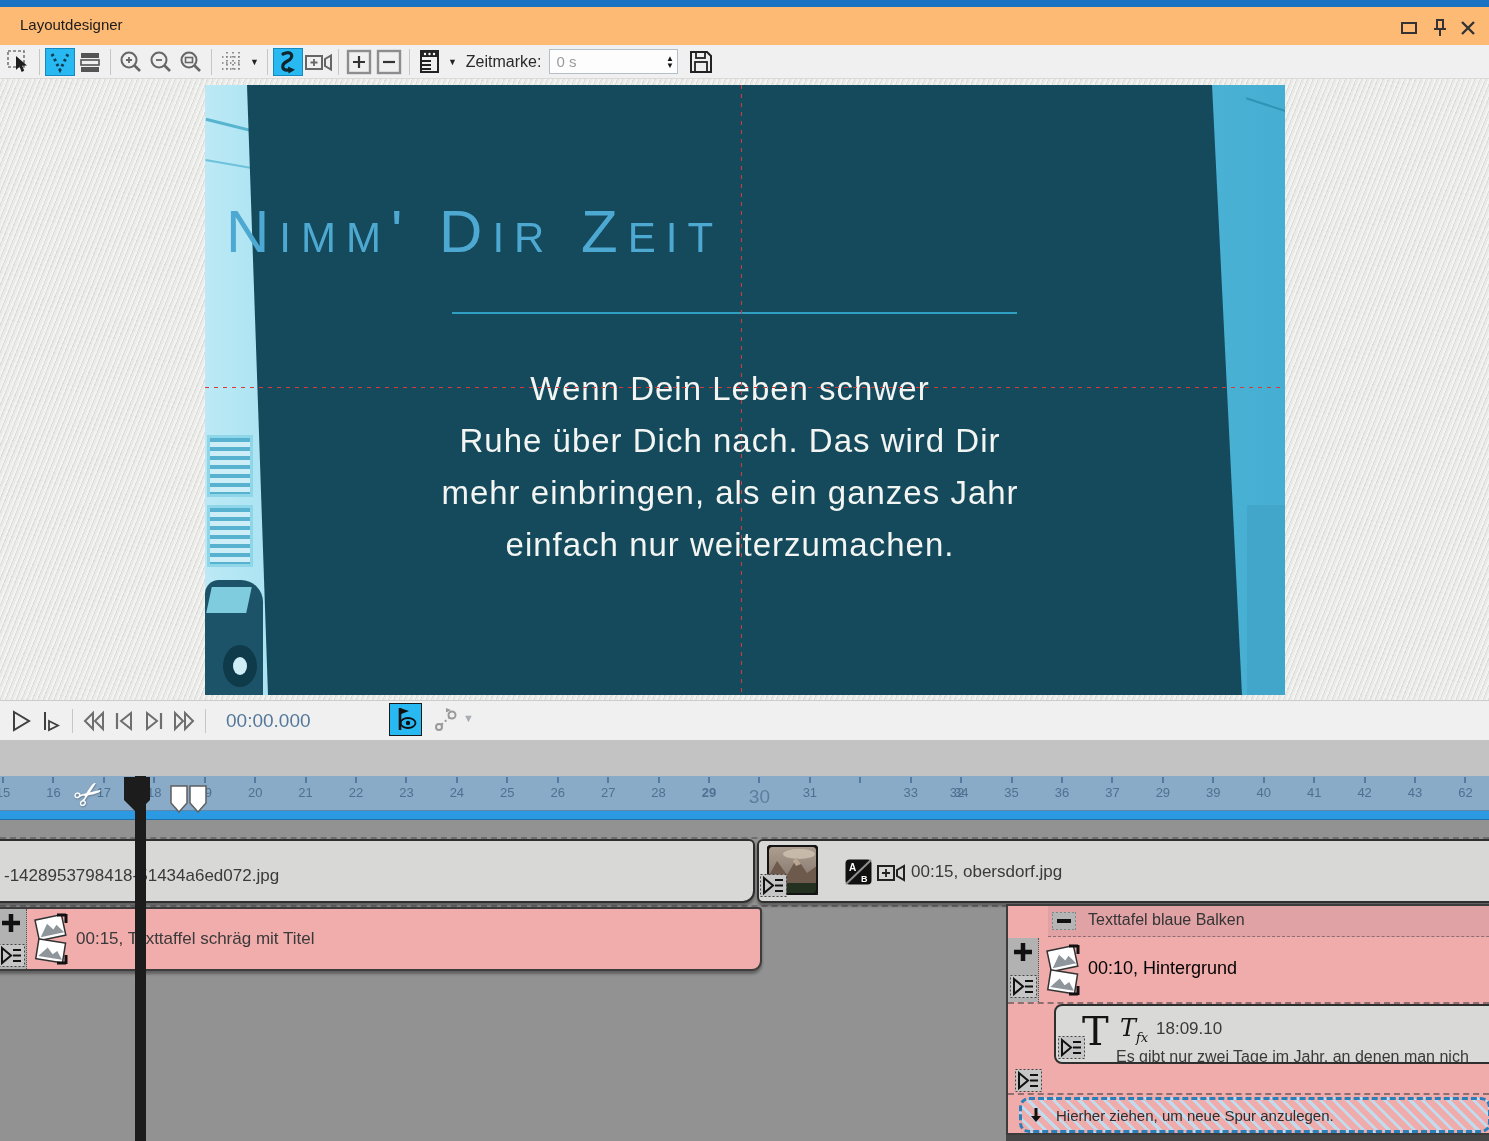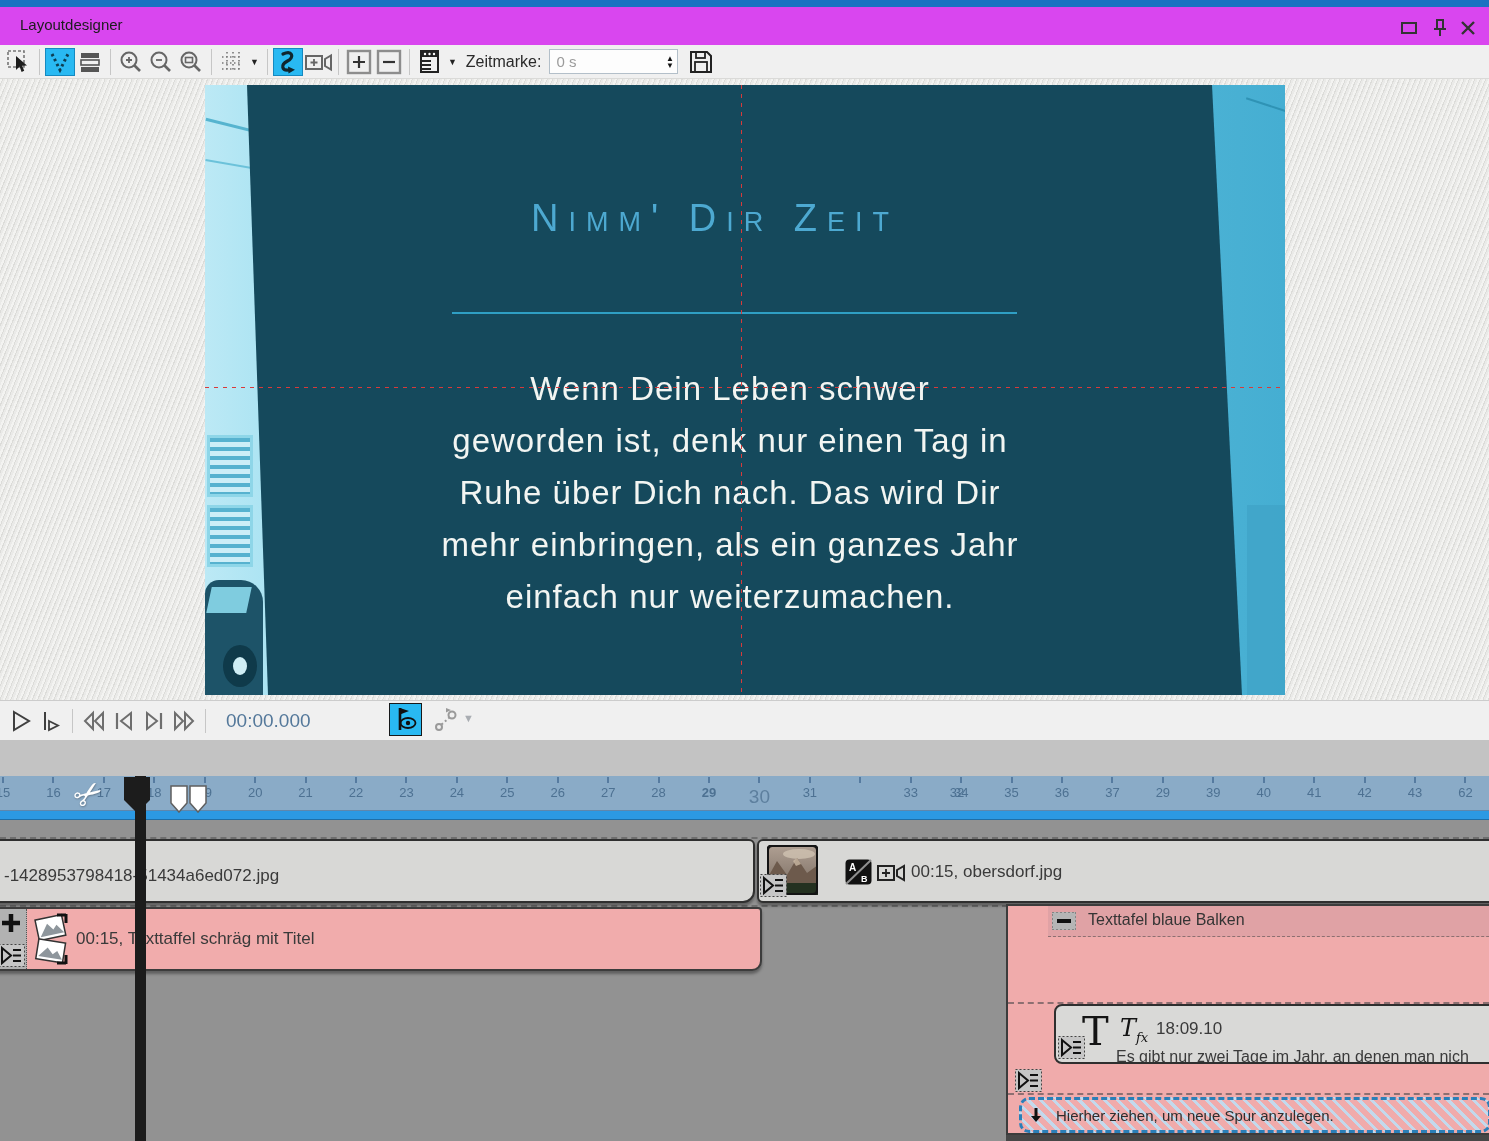--- a/index.html
+++ b/index.html
@@ -4,21 +4,21 @@
 <style>
   * { margin:0; padding:0; box-sizing:border-box; }
   html,body { background:#ffffff; }
   body { font-family:"Liberation Sans", sans-serif; }
   #root { position:relative; width:1489px; height:1141px; overflow:hidden; background:#f0f0f0; }
   .abs { position:absolute; }
   svg { display:block; }
 
   
   .top-blue { left:0; top:0; width:1489px; height:7px; background:#1a72c2; }
-  .titlebar { left:0; top:7px; width:1489px; height:38px; background:#d946ef; }
+  .titlebar { left:0; top:7px; width:1489px; height:38px; background:#fdba74; }
   .titlebar .wtitle { position:absolute; left:20px; top:9px; font-size:15px; color:#1c1c1c; }
   .winbtn { position:absolute; top:9px; width:26px; height:24px; display:flex; align-items:center; justify-content:center; }
 
   .toolbar { left:0; top:45px; width:1489px; height:34px; background:#f0f0f0; border-bottom:1px solid #dadad8;
              display:flex; align-items:center; padding-left:4px; }
   .tbtn { width:30px; height:28px; display:flex; align-items:center; justify-content:center; border:1px solid transparent; }
   .tbtn.active { background:#29b9f2; border-color:#1589c0; }
   .tsep { width:1px; height:26px; background:#c6c6c6; margin:0 5px; }
   .ddarrow { font-size:9px; color:#222; margin:0 3px; }
   .zeitlabel { font-size:16px; color:#2a2a2a; margin:0 8px 0 6px; }
@@ -28,22 +28,22 @@
   .spinner span { font-size:8px; line-height:7px; }
 
   
   .workspace { left:0; top:79px; width:1489px; height:621px; background-color:#eaeae8;
     background-image:repeating-linear-gradient(112deg,#f3f3f1 0 2px,#dcdcd9 2px 3px,#eaeae8 3px 5px); }
   .slide { position:absolute; left:205px; top:6px; width:1080px; height:610px; overflow:hidden; background:linear-gradient(90deg,#bce9f5 0,#9adef0 12%,#62c0dc 60%,#45aed2 100%); }
   .photo-shape { position:absolute; }
   .shutter { background:repeating-linear-gradient(180deg,#57b2cf 0 4px,#cdeef7 4px 9px); border:3px solid #8ed6e8; }
   .panel { position:absolute; left:0; top:0; width:1080px; height:610px; background:#15495c;
            clip-path:polygon(42px 0, 1007px 0, 1037px 610px, 63px 610px); }
-  .slide-title { position:absolute; left:10px; top:112px; width:1000px; text-align:center;
-                 font-size:38px; letter-spacing:10px; color:#4da9d1; font-variant:small-caps; font-weight:normal; }
+  .slide-title { position:absolute; left:21px; top:112px; width:1000px; text-align:left;
+                 font-size:60px; letter-spacing:10px; color:#4da9d1; font-variant:small-caps; font-weight:normal; }
   .slide-underline { position:absolute; left:247px; top:227px; width:565px; height:2px; background:#2f9fc4; }
   .slide-body { position:absolute; left:25px; top:278px; width:1000px; text-align:center;
                 font-size:33px; line-height:52px; color:#f2f5f2; letter-spacing:1px; }
   .guide-h { position:absolute; left:0; top:302px; width:1080px; height:1px;
              background:repeating-linear-gradient(90deg,#d83a3a 0 4px,transparent 4px 9px); }
   .guide-v { position:absolute; left:536px; top:0; width:1px; height:610px;
              background:repeating-linear-gradient(180deg,#d83a3a 0 4px,transparent 4px 9px); }
 
   
   .transport { left:0; top:700px; width:1489px; height:40px; background:#f0f0f0; border-top:1px solid #cccccc;
@@ -268,21 +268,20 @@
       <div class="photo-shape" style="left:28px;top:572px;width:14px;height:18px;background:#cfeef5;border-radius:50%"></div>
 
       <div class="photo-shape" style="left:1040px;top:20px;width:50px;height:2px;background:#2f93b5;transform:rotate(18deg)"></div>
       <div class="photo-shape" style="left:1042px;top:420px;width:40px;height:190px;background:#3ea2c6;opacity:.7"></div>
 
       <div class="panel"></div>
       <div class="slide-title">Nimm' Dir Zeit</div>
       <div class="slide-underline"></div>
       <div class="slide-body">
           <div>Wenn Dein Leben schwer</div>
-          <div>geworden ist, denk nur einen Tag in</div>
           <div>Ruhe über Dich nach. Das wird Dir</div>
           <div>mehr einbringen, als ein ganzes Jahr</div>
           <div>einfach nur weiterzumachen.</div>
         </div>
 
       <div class="guide-h"></div>
       <div class="guide-v"></div>
     </div>
   </div>
 
@@ -476,20 +475,34 @@
 
     <div class="chapter">
       <div class="chapheader">
         <svg class="minusicon" width="24" height="18">
           <rect x="0" y="0" width="24" height="18" fill="#b5b5b5" stroke="#555" stroke-dasharray="2,2"></rect>
           <path d="M5 9 h14" stroke="#111" stroke-width="4"></path>
         </svg>
         <div class="chaptitle">Texttafel blaue Balken</div>
       </div>
 
+      <div style="position:absolute;left:0;top:32px;width:100%;height:64px">
+        <div class="leftcol" style="background:#b2b2b2">
+          <svg class="plusicon" width="22" height="22">
+            <path d="M11 2 v18 M2 11 h18" stroke="#111" stroke-width="4.5"></path>
+          </svg>
+          <svg class="flyin" style="left:2px;top:37px">
+              <use href="#sym-flyin"></use>
+            </svg>
+        </div>
+        <svg class="photosicon" style="left:38px;top:6px" width="34" height="52">
+            <use href="#sym-photos"></use>
+          </svg>
+        <div class="label" style="position:absolute;left:80px;top:20px;font-size:18px">00:10, Hintergrund</div>
+      </div>
 
       <div class="chapdash" style="top:96px"></div>
 
       <div class="textclip">
         <svg class="flyin" style="left:2px;top:30px">
             <use href="#sym-flyin"></use>
           </svg>
         <div class="bigT">T</div>
         <div class="tfx">T<sub>fx</sub></div>
         <div class="tdur">18:09.10</div>

